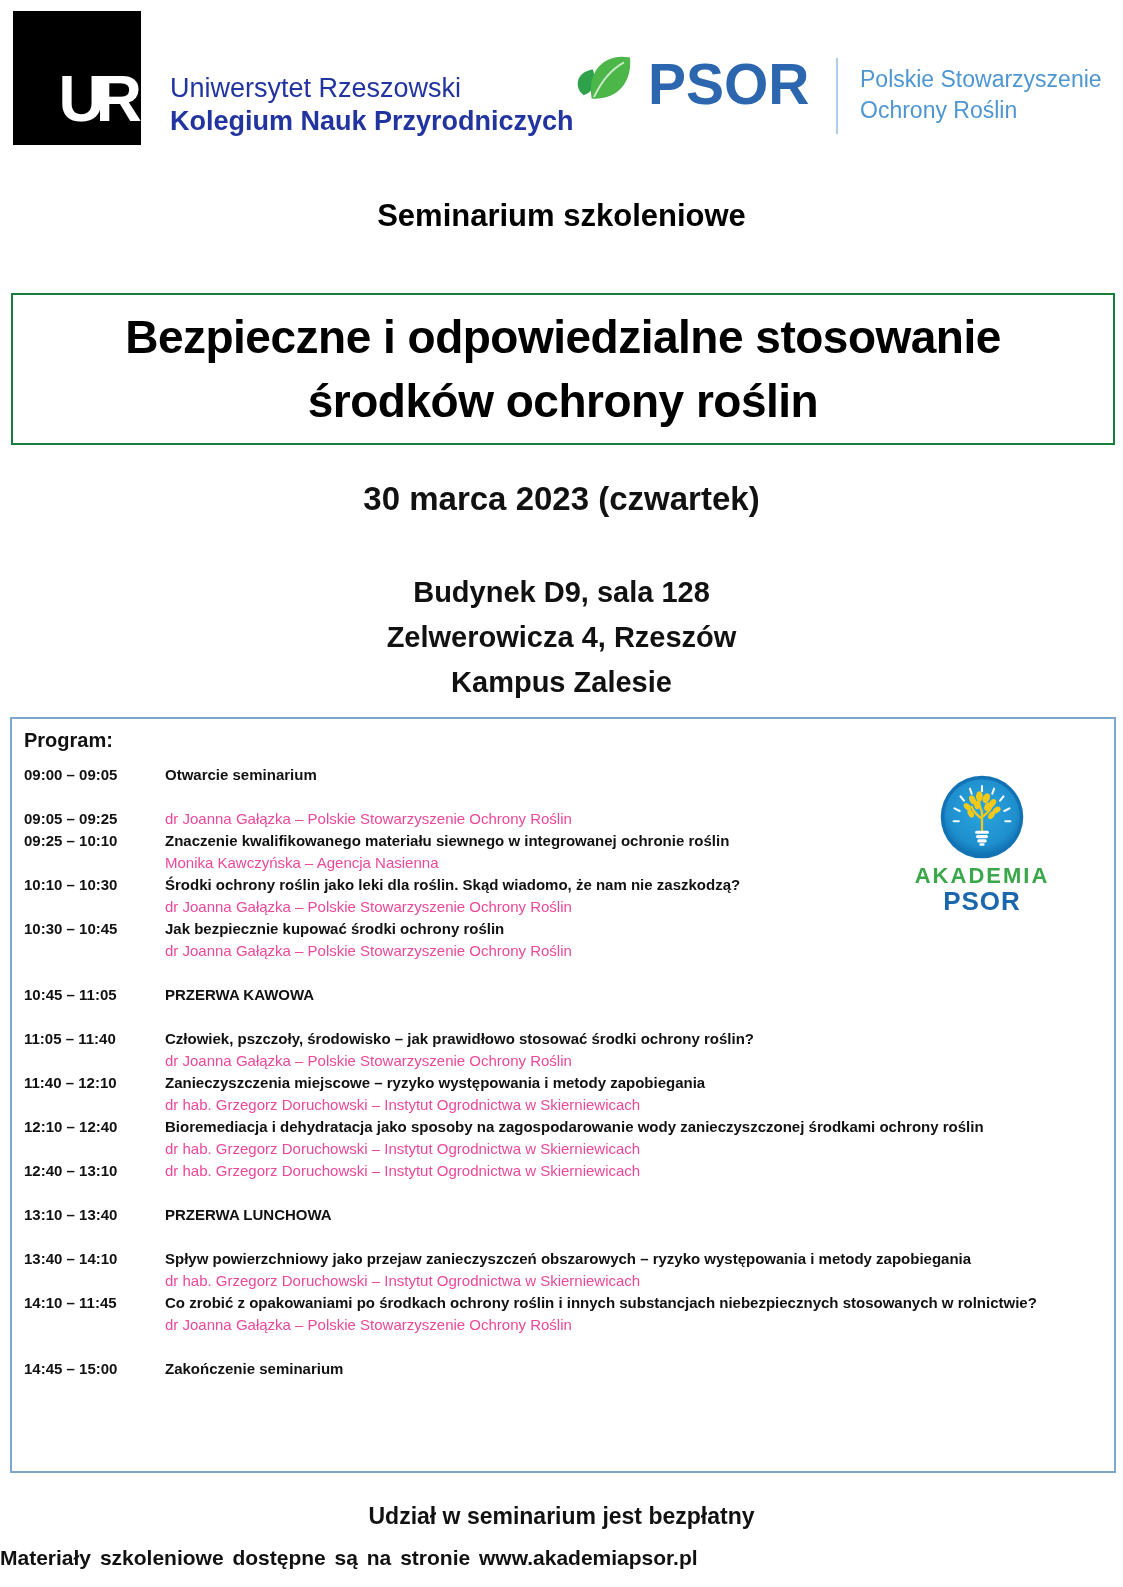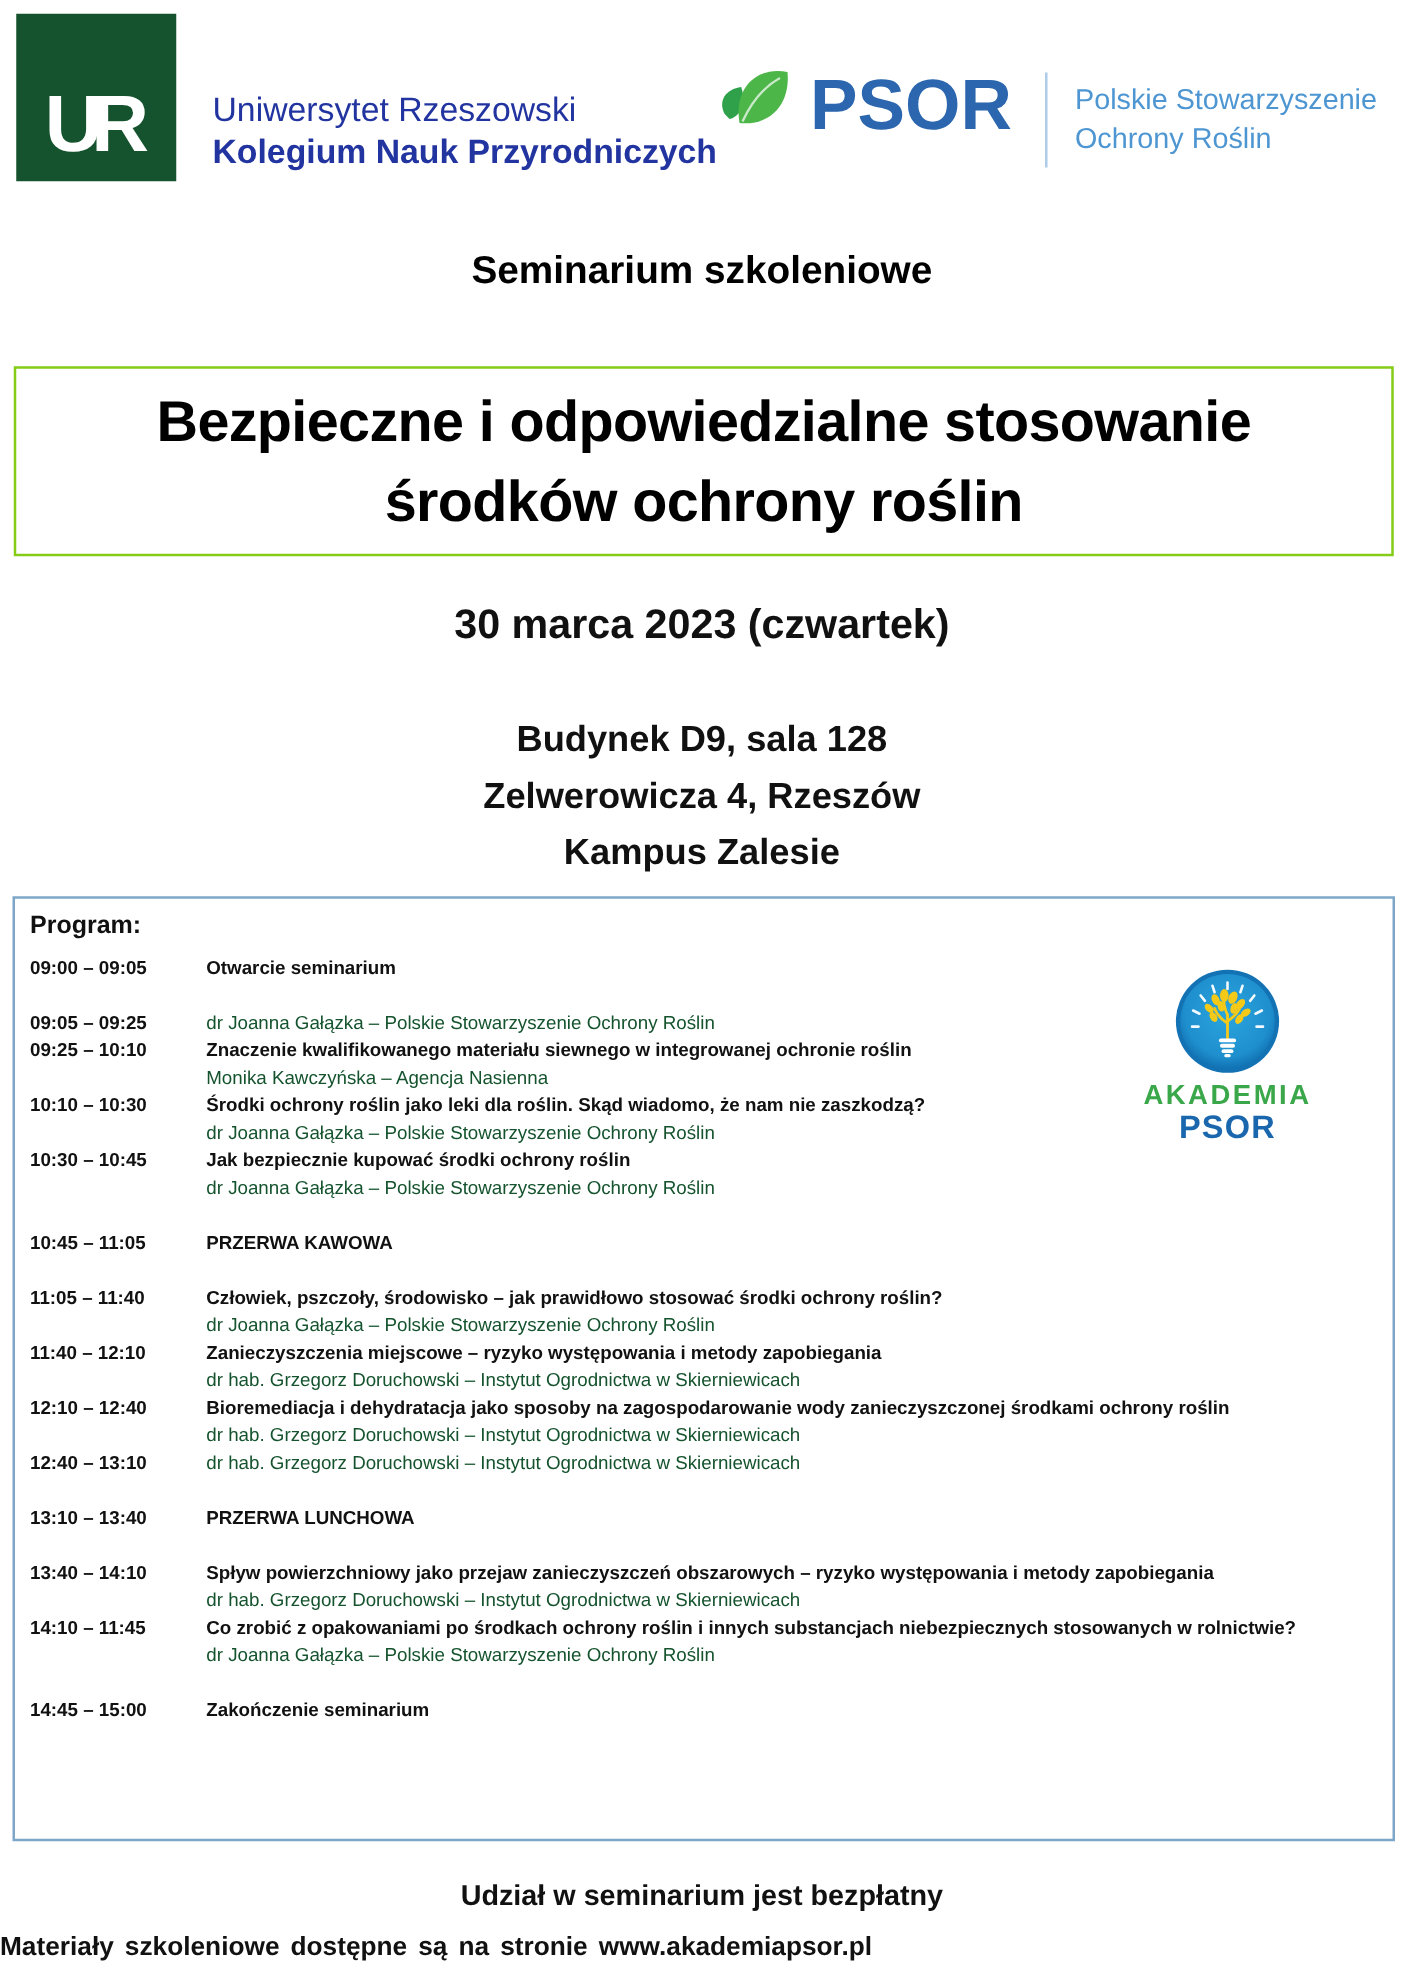--- a/index.html
+++ b/index.html
@@ -10,22 +10,22 @@
     background: #ffffff;
     font-family: "Liberation Sans", sans-serif;
     color: #111111;
     overflow: hidden;
   }
 
   
   .ur-logo {
     position: absolute; left: 13px; top: 11px;
     width: 128px; height: 134px;
-    background: #14532d;
-    display: flex; align-items: flex-end; justify-content: center;
+    background: #000000;
+    display: flex; align-items: flex-end; justify-content: flex-end;
   }
   .ur-monogram {
     color: #ffffff; font-weight: bold;
     font-size: 64px; letter-spacing: -9px;
     line-height: 1; padding-bottom: 14px; padding-right: 8px;
     font-style: normal;
   }
   .ur-text { position: absolute; left: 170px; top: 72px; line-height: 33px; color: #2234a0; }
   .ur-line1 { font-size: 27px; font-weight: normal; }
   .ur-line2 { font-size: 27px; font-weight: bold; }
@@ -39,21 +39,21 @@
   .psor-divider { position: absolute; left: 836px; top: 58px; width: 2px; height: 76px; background: #aecbe8; }
   .psor-name { position: absolute; left: 860px; top: 64px; color: #4e96d2; line-height: 31px; font-size: 23px; }
 
   
   .subtitle {
     position: absolute; left: 0; top: 198px; width: 100%;
     text-align: center; font-size: 31px; font-weight: bold; color: #000000;
   }
   .title-box {
     position: absolute; left: 11px; top: 293px; width: 1100px; height: 148px;
-    border: 2px solid #84cc16;
+    border: 2px solid #15803d;
     display: flex; align-items: center; justify-content: center;
   }
   .title {
     text-align: center; font-size: 46px; font-weight: bold; color: #000000;
     line-height: 64px; letter-spacing: -0.5px; padding: 0 30px;
   }
   .date {
     position: absolute; left: 0; top: 480px; width: 100%;
     text-align: center; font-size: 33px; font-weight: bold;
   }
@@ -68,21 +68,21 @@
     border: 2px solid #7ea6c8;
     box-sizing: content-box;
     padding: 0;
   }
   .program-inner { position: absolute; left: 12px; top: 10px; right: 8px; font-size: 15px; }
   .program-label { font-size: 20px; font-weight: bold; line-height: 22px; margin-bottom: 13px; }
   .prog-row { display: grid; grid-template-columns: 141px 1fr; line-height: 22px; }
   .prog-row.gap { margin-top: 22px; }
   .ptime { font-weight: bold; white-space: nowrap; }
   .ptitle { font-weight: bold; white-space: nowrap; }
-  .pspeaker { font-weight: normal; white-space: nowrap; color: #14532d; }
+  .pspeaker { font-weight: normal; white-space: nowrap; color: #ec4899; }
 
   
   .akademia {
     position: absolute; left: 880px; top: 55px; width: 180px;
     display: flex; flex-direction: column; align-items: center;
   }
   .akademia svg { width: 86px; height: 86px; }
   .akademia-line1 {
     margin-top: 4px; color: #3aa74a; font-size: 22px; font-weight: bold;
     letter-spacing: 2px; line-height: 24px;

